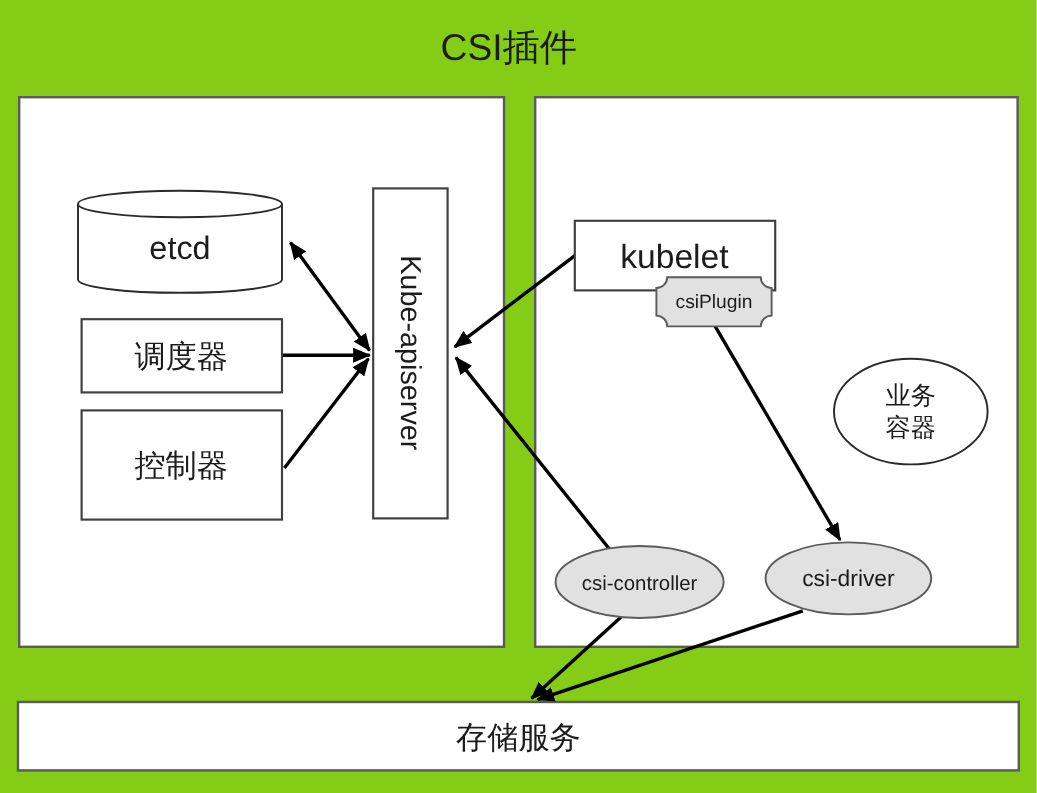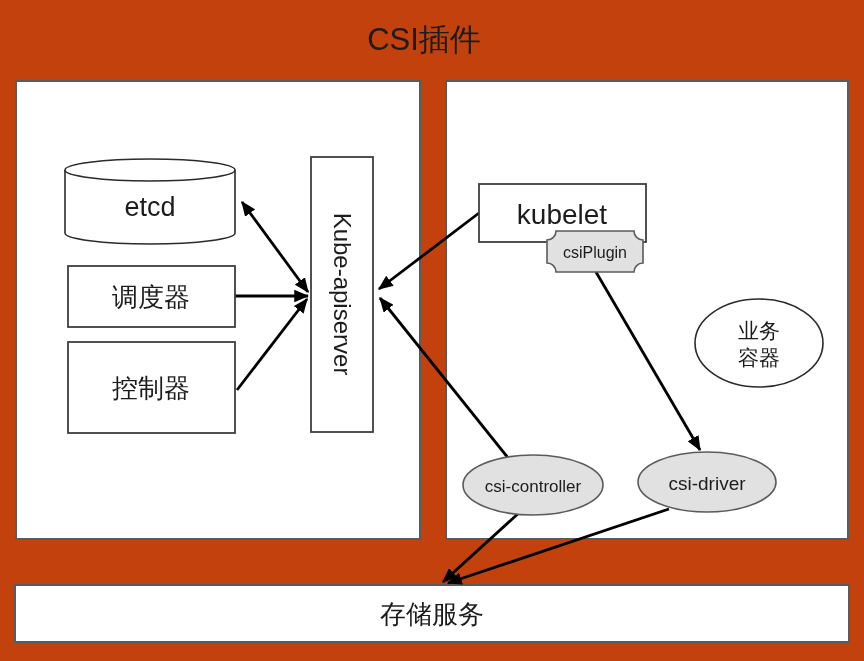--- a/index.html
+++ b/index.html
@@ -5,21 +5,21 @@
   html, body {
     margin: 0;
     padding: 0;
     background: #ffffff;
     font-family: "Liberation Sans", "DejaVu Sans", sans-serif;
   }
   .canvas {
     position: relative;
     width: 864px;
     height: 661px;
-    background: #c2410c;
+    background: #84cc16;
     overflow: hidden;
   }
   svg { display: block; }
   text {
     fill: #1c1c1c;
     font-family: "Liberation Sans", "DejaVu Sans", sans-serif;
   }
   .cluster-box {
     fill: #ffffff;
     stroke: #5b5b5b;

